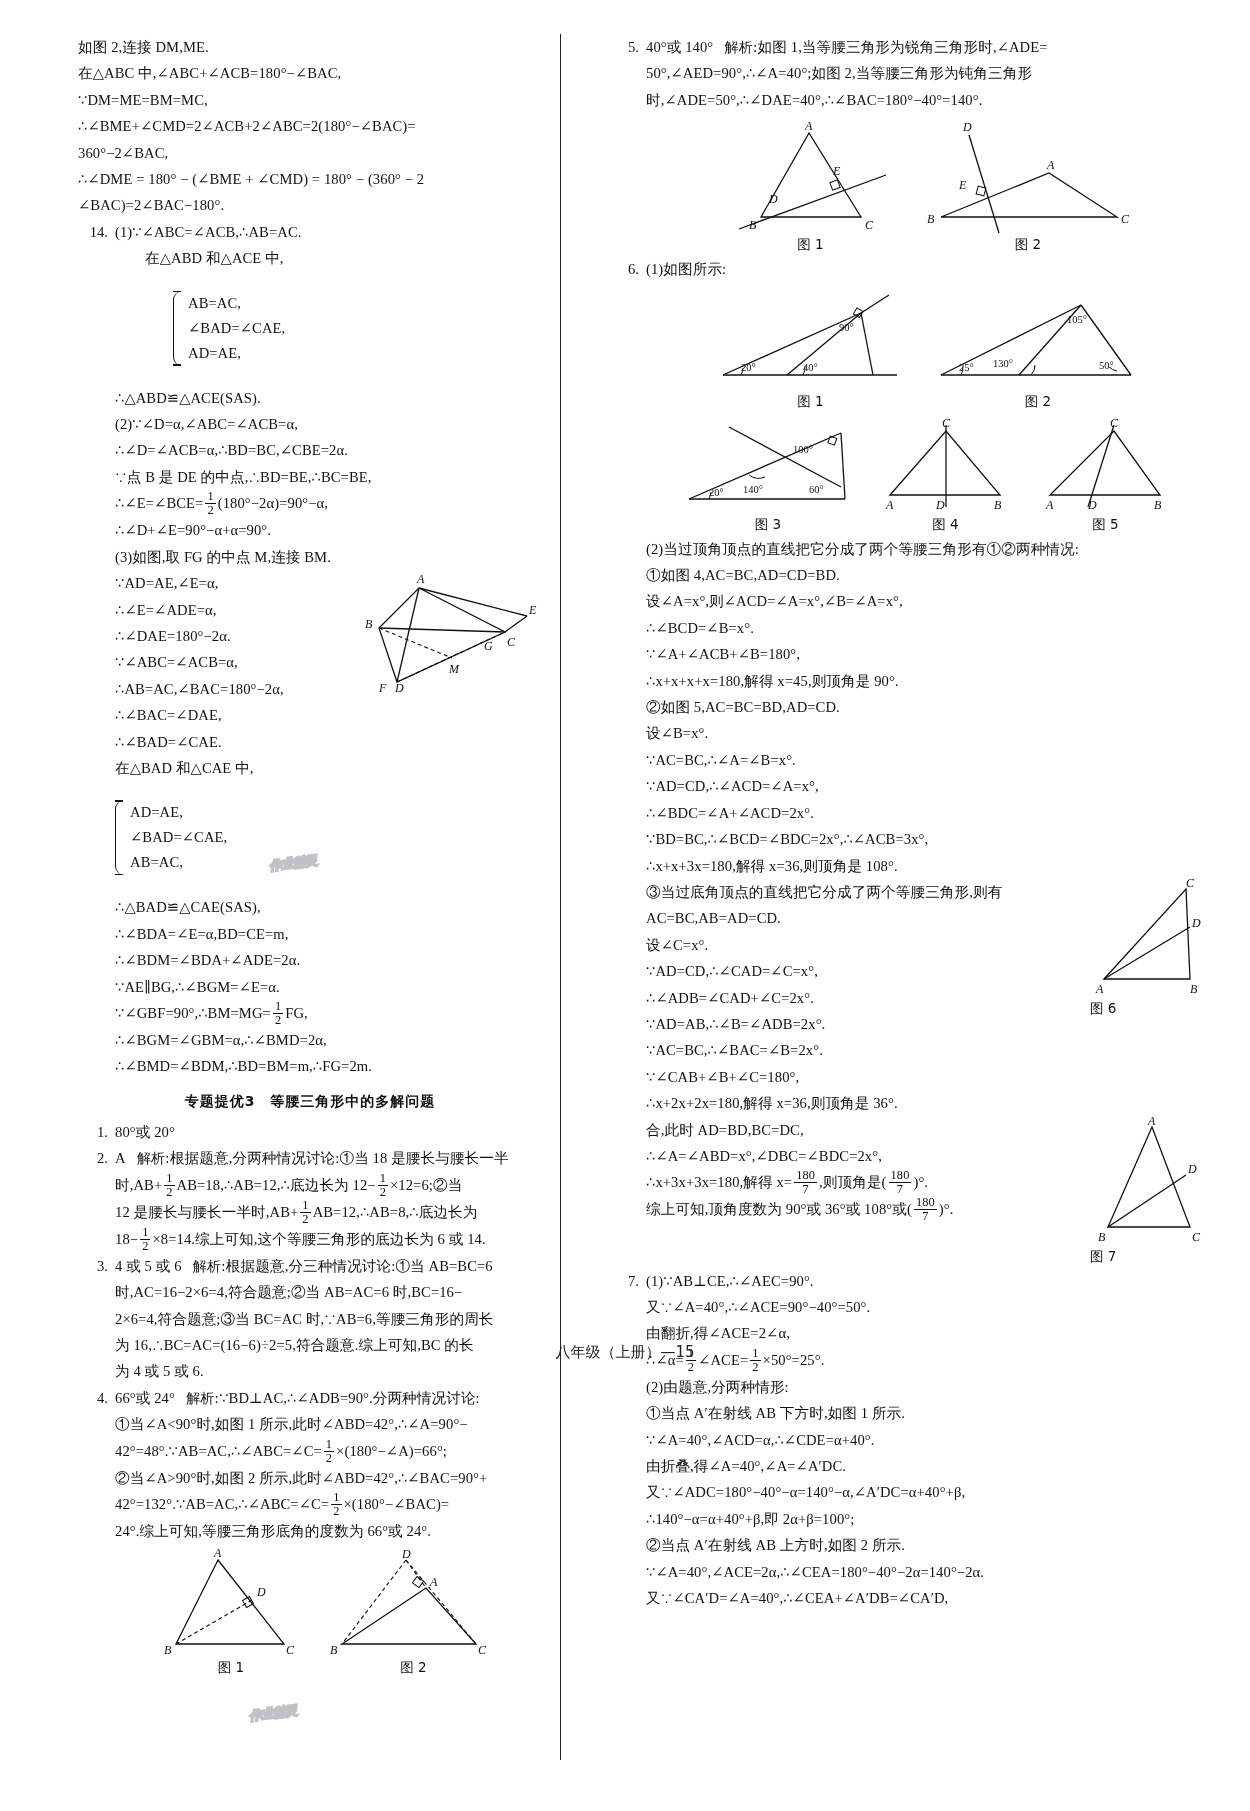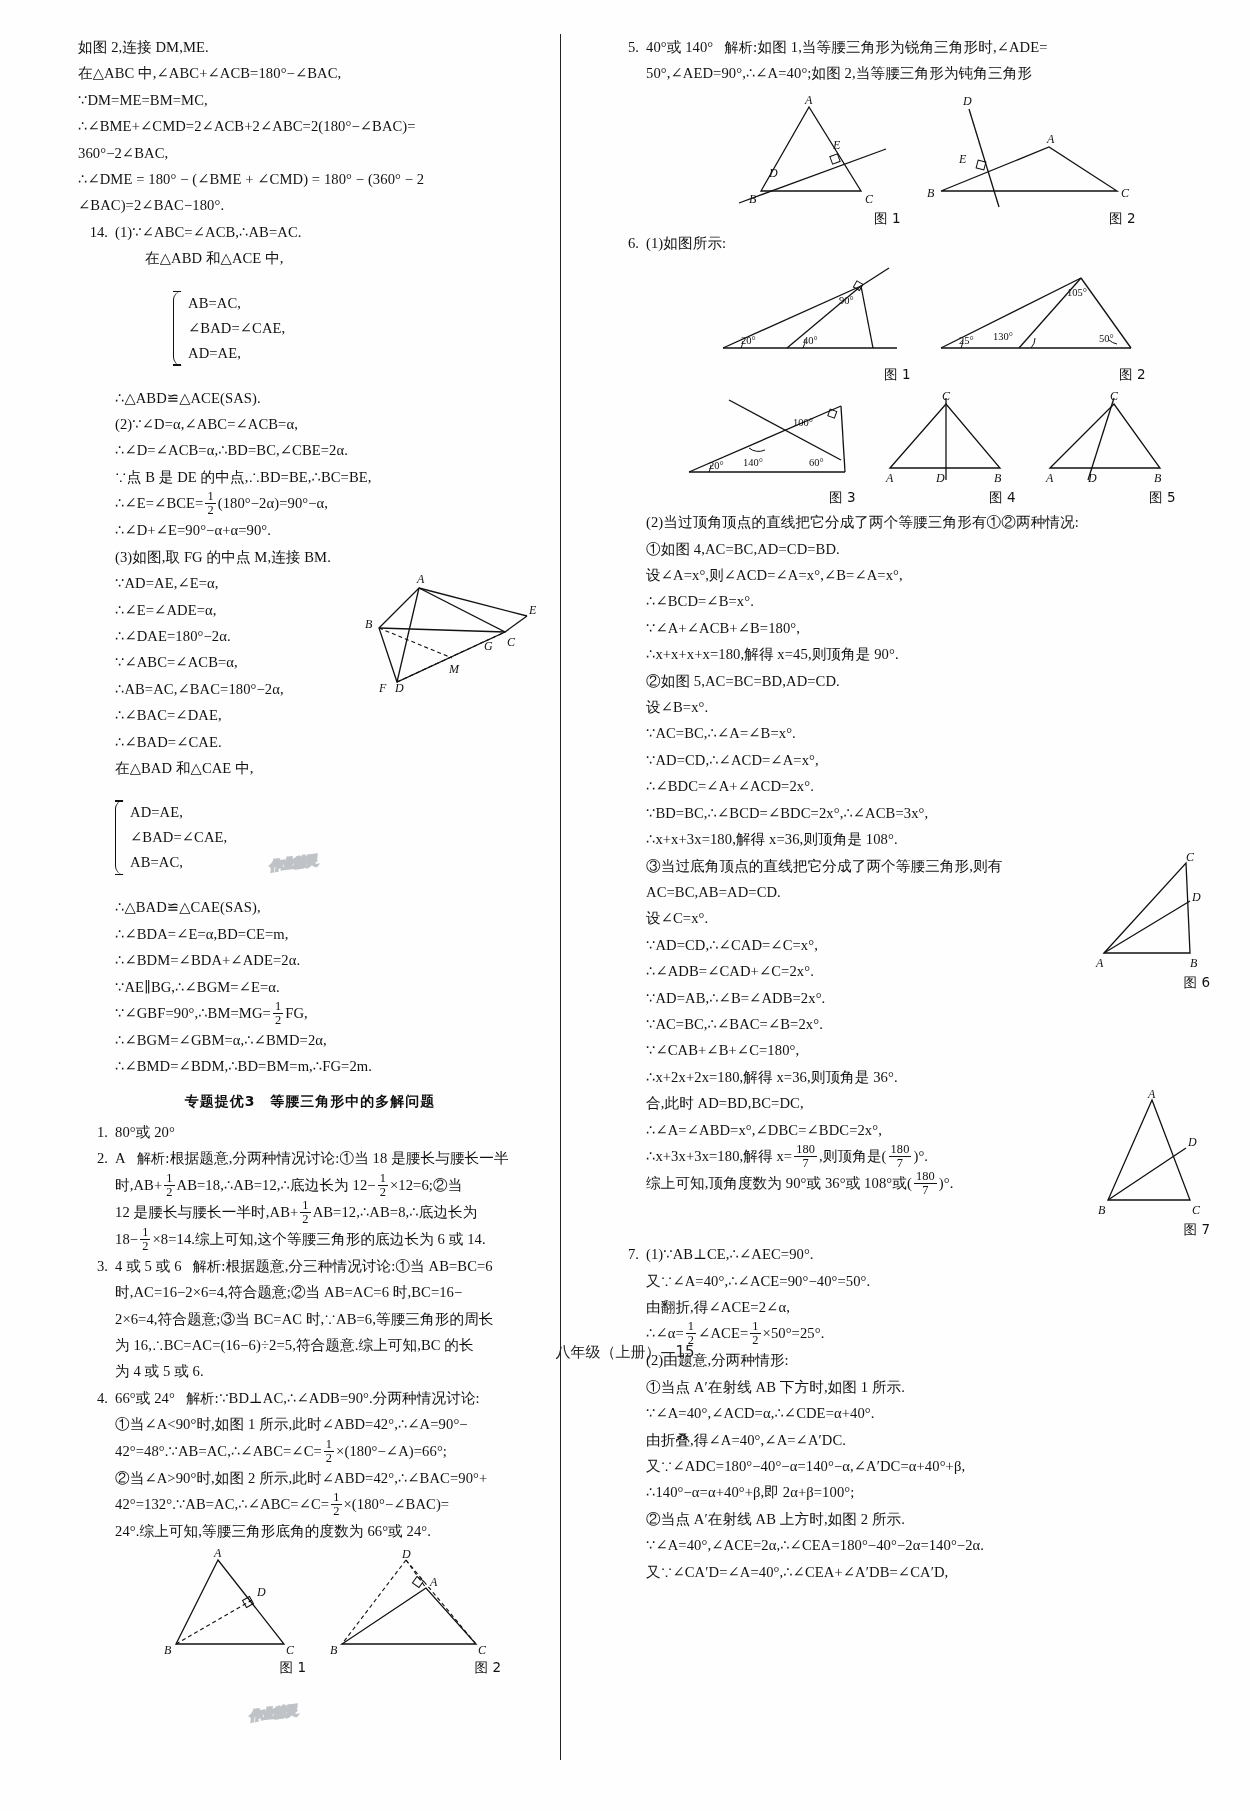--- a/index.html
+++ b/index.html
@@ -55,21 +55,21 @@
     text-align:center;
     font-family:"DejaVu Sans","Liberation Sans",sans-serif;
     font-weight:bold;font-size:14px;letter-spacing:1px;
     margin:13px 0 8px 0;
   }
   .bold-han{font-family:"DejaVu Sans","Liberation Sans",sans-serif;font-weight:normal;font-size:14px;}
 
   
   .figrow{display:flex;justify-content:center;align-items:flex-end;gap:20px;margin:4px 0 2px;}
   .figwrap{text-align:center;}
-  .figcap{font-family:"DejaVu Sans","Liberation Sans",sans-serif;font-size:13.5px;margin-top:1px;text-align:right;}
+  .figcap{font-family:"DejaVu Sans","Liberation Sans",sans-serif;font-size:13.5px;margin-top:1px;}
   svg{display:block;}
   svg text{font-family:"Liberation Serif","DejaVu Serif",serif;font-style:italic;font-size:12px;fill:#111;}
   svg text.deg{font-style:normal;font-size:10.5px;}
   .fig-inline{float:right;margin:0 0 2px 8px;}
 
   
   .footer{
     position:absolute;left:0;right:0;bottom:14px;text-align:center;
     font-family:"DejaVu Sans","Liberation Sans",sans-serif;font-size:15px;color:#222;
   }
@@ -273,20 +273,21 @@
 
     <div class="col col-right">
 
       <div class="qrow">
         <div class="qnum">5.</div>
         <div class="qbody">
           <div class="line">
             <span>40°或 140°</span>&nbsp;&nbsp;&nbsp;<span class="bold-han">解析:</span><span>如图 1,当等腰三角形为锐角三角形时,∠ADE=</span>
           </div>
           <div class="line">50°,∠AED=90°,∴∠A=40°;如图 2,当等腰三角形为钝角三角形</div>
+          <div class="line">时,∠ADE=50°,∴∠DAE=40°,∴∠BAC=180°−40°=140°.</div>
 
           <div class="figrow">
             <div class="figwrap">
               <svg width="180" height="118" viewBox="0 0 180 118">
                 <g stroke="#111" fill="none" stroke-width="1.3">
                   <path d="M88 16 L40 100 L140 100 Z"></path>
                   <path d="M18 112 L165 58"></path>
                 </g>
                 <rect x="110" y="64" width="8" height="8" transform="rotate(-20 114 68)" stroke="#111" fill="none" stroke-width="1"></rect>
                 <text x="84" y="13">A</text>

